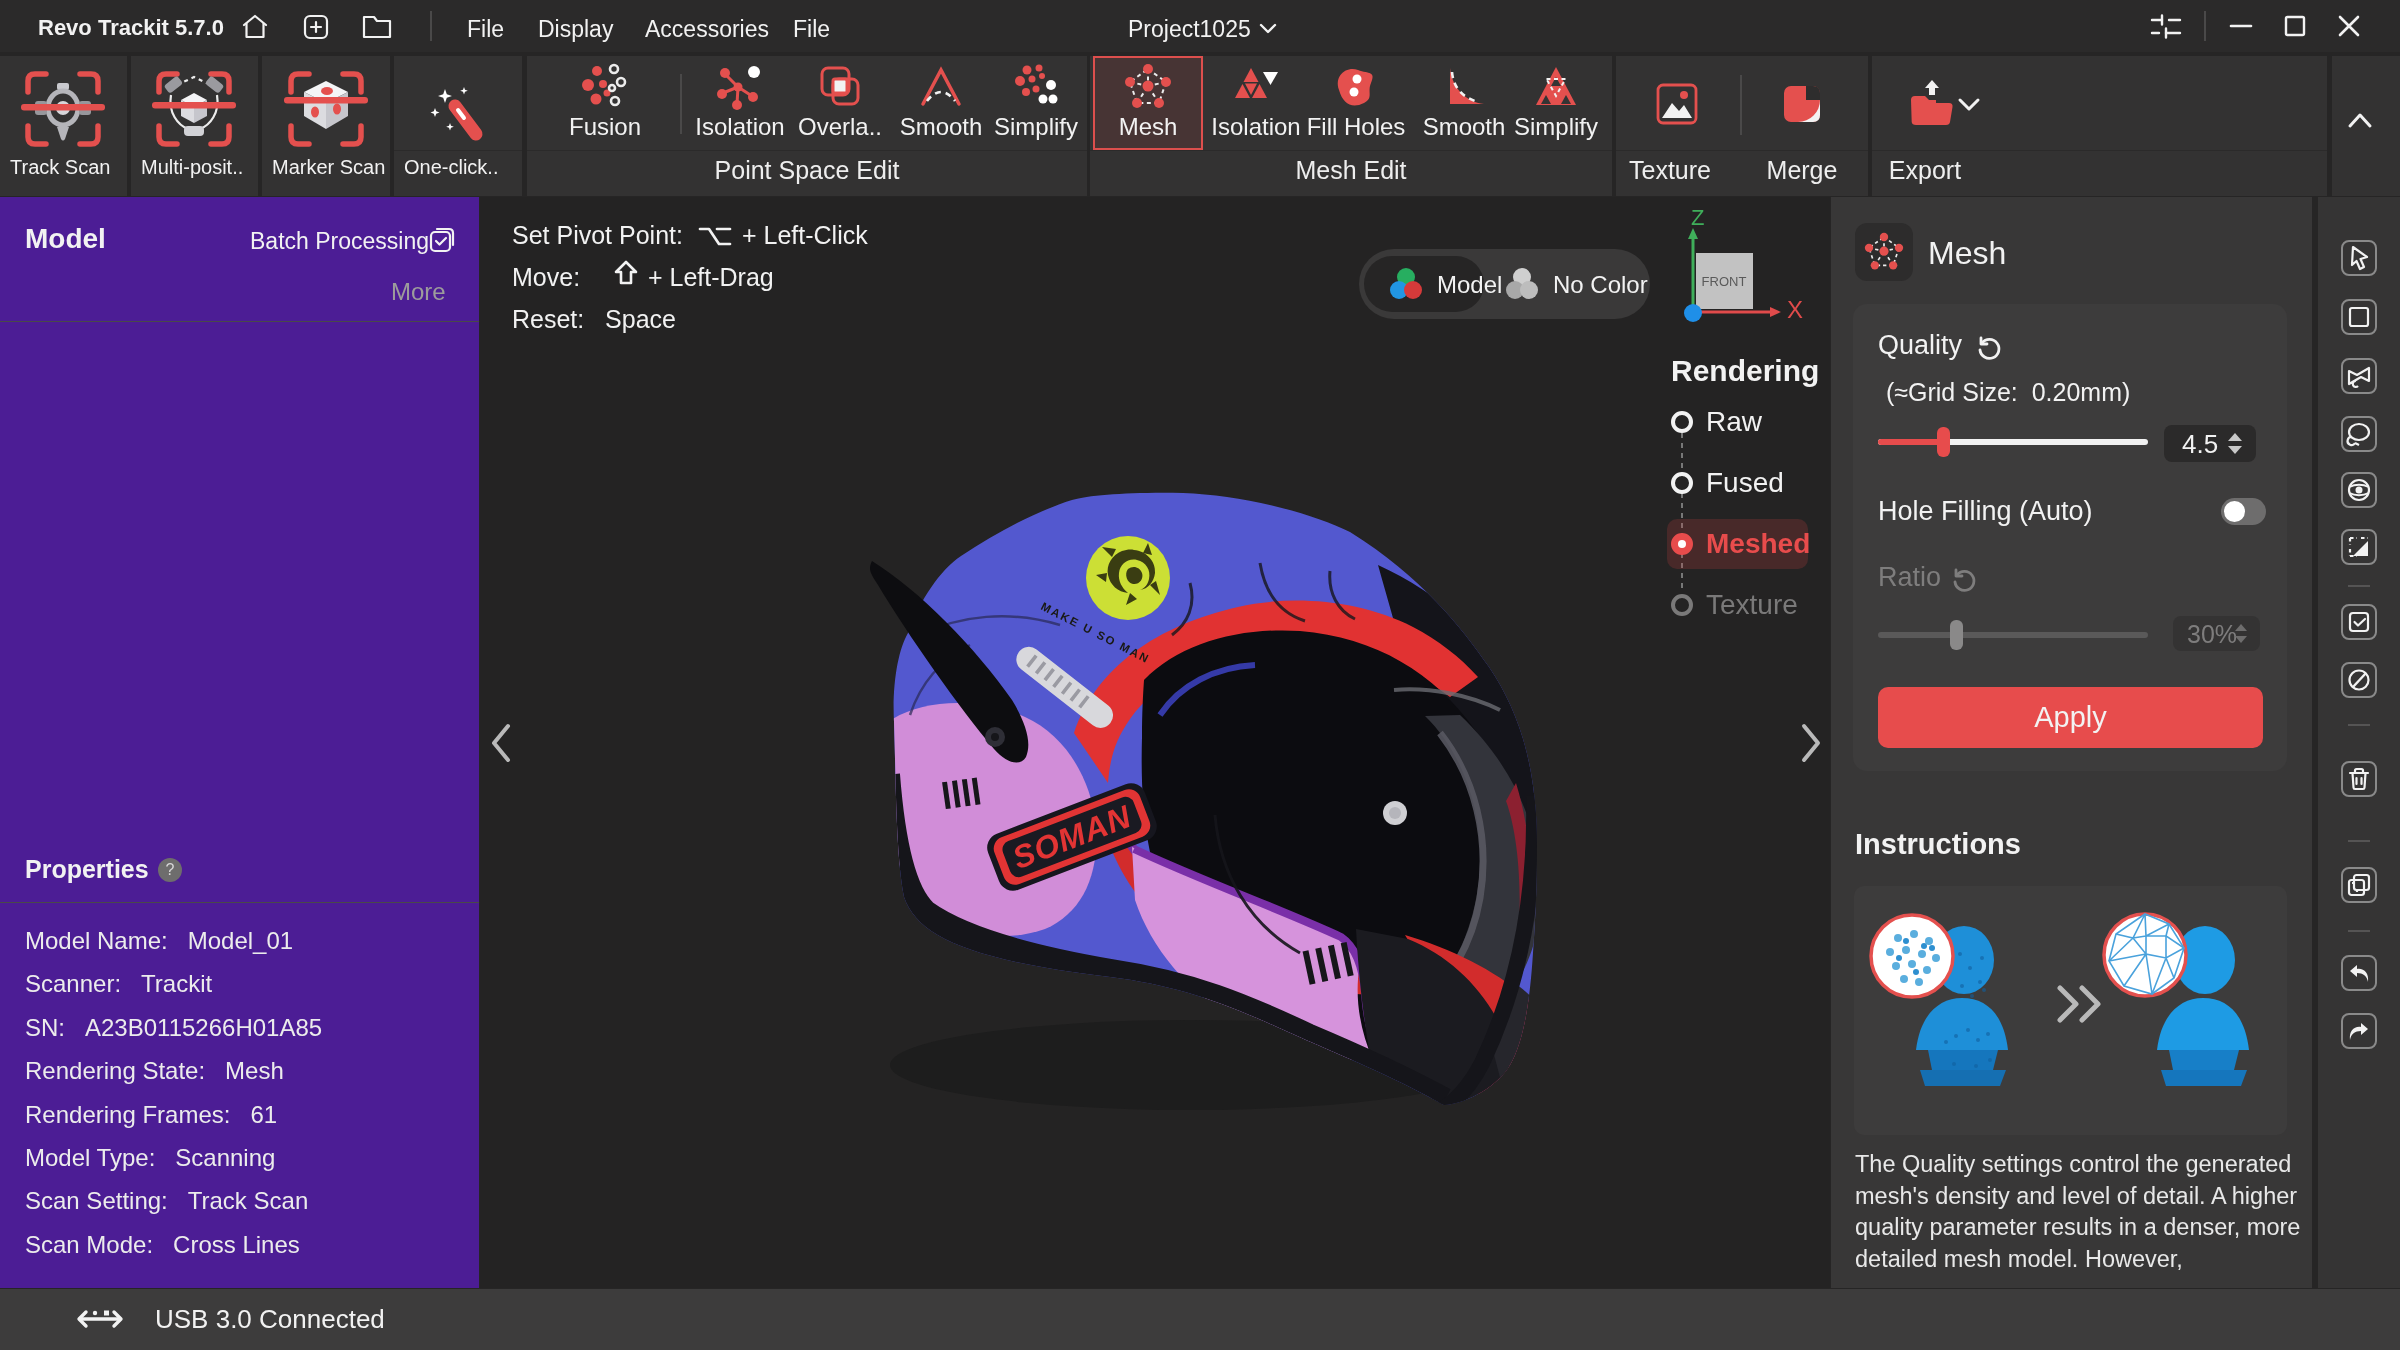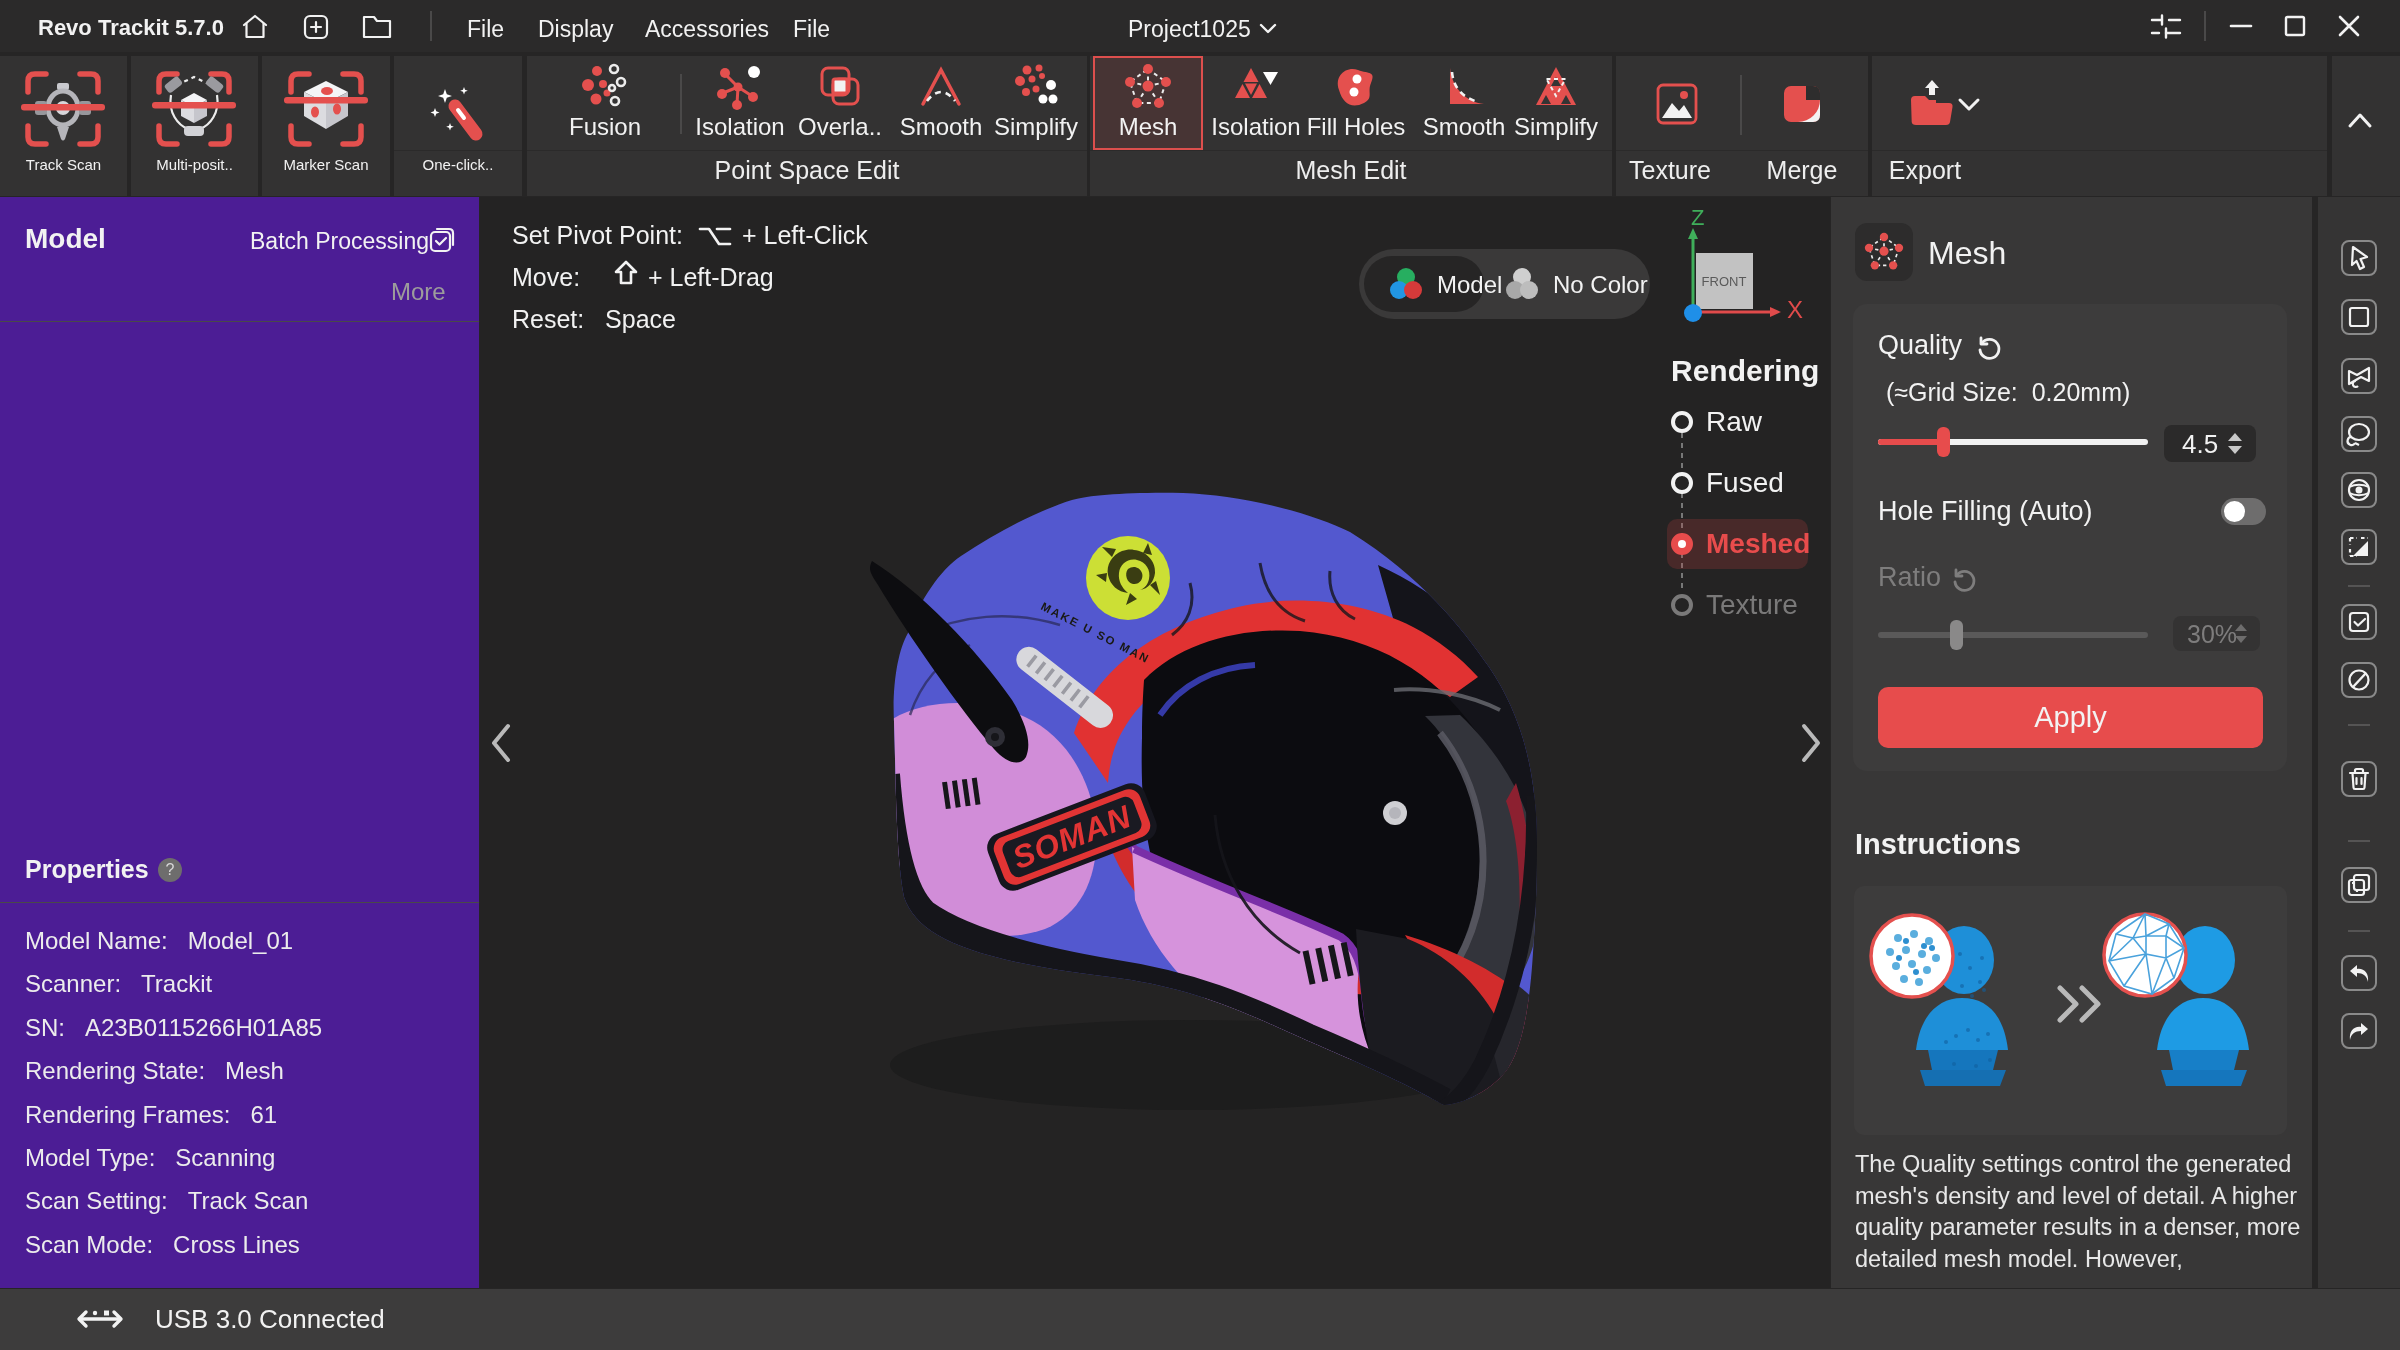--- a/index.html
+++ b/index.html
@@ -7,21 +7,21 @@
 html,body { width:2400px; height:1350px; overflow:hidden; background:#262525; font-family:"Liberation Sans", sans-serif; }
 .abs { position:absolute; }
 #stage { position:relative; width:2400px; height:1350px; color:#f2f2f2; }
 
 #titlebar { left:0; top:0; width:2400px; height:52px; background:#2b2a2a; }
 
 #toolbar { left:0; top:52px; width:2400px; height:145px; background:#262525; }
 .blk { position:absolute; top:4px; height:140px; background:#333232; }
 .toolname { position:absolute; top:61px; left:0; right:0; text-align:center; font-size:24px; color:#f2f2f2; white-space:nowrap; }
 .grouplabel { position:absolute; top:104px; left:0; right:0; text-align:center; font-size:25px; color:#eeeeee; white-space:nowrap; }
-.scanlabel { position:absolute; top:104px; left:0; right:0; text-align:center; font-size:15px; color:#f2f2f2; white-space:nowrap; }
+.scanlabel { position:absolute; top:104px; left:0; right:0; font-size:20px; color:#f2f2f2; white-space:nowrap;padding-left:10px; }
 .hline { position:absolute; top:98px; left:0; right:0; height:1px; background:#2b2a2a; }
 
 #leftpanel { left:0; top:197px; width:479px; height:1091px; background:#4c1d95; }
 #viewport { left:480px; top:197px; width:1350px; height:1091px; background:#242323; }
 #rightpanel { left:1831px; top:197px; width:481px; height:1091px; background:#383737; }
 #rightstrip { left:2318px; top:197px; width:82px; height:1091px; background:#353434; }
 #statusbar { left:0; top:1289px; width:2400px; height:61px; background:#3d3c3c; }
 .card { position:absolute; background:#3d3c3c; border-radius:14px; }
 .toolbtn { position:absolute; left:23px; width:36px; height:36px; border:2px solid #8a8a8a; border-radius:8px; }
 .sep { position:absolute; left:30px; width:22px; height:2px; background:#555454; }

